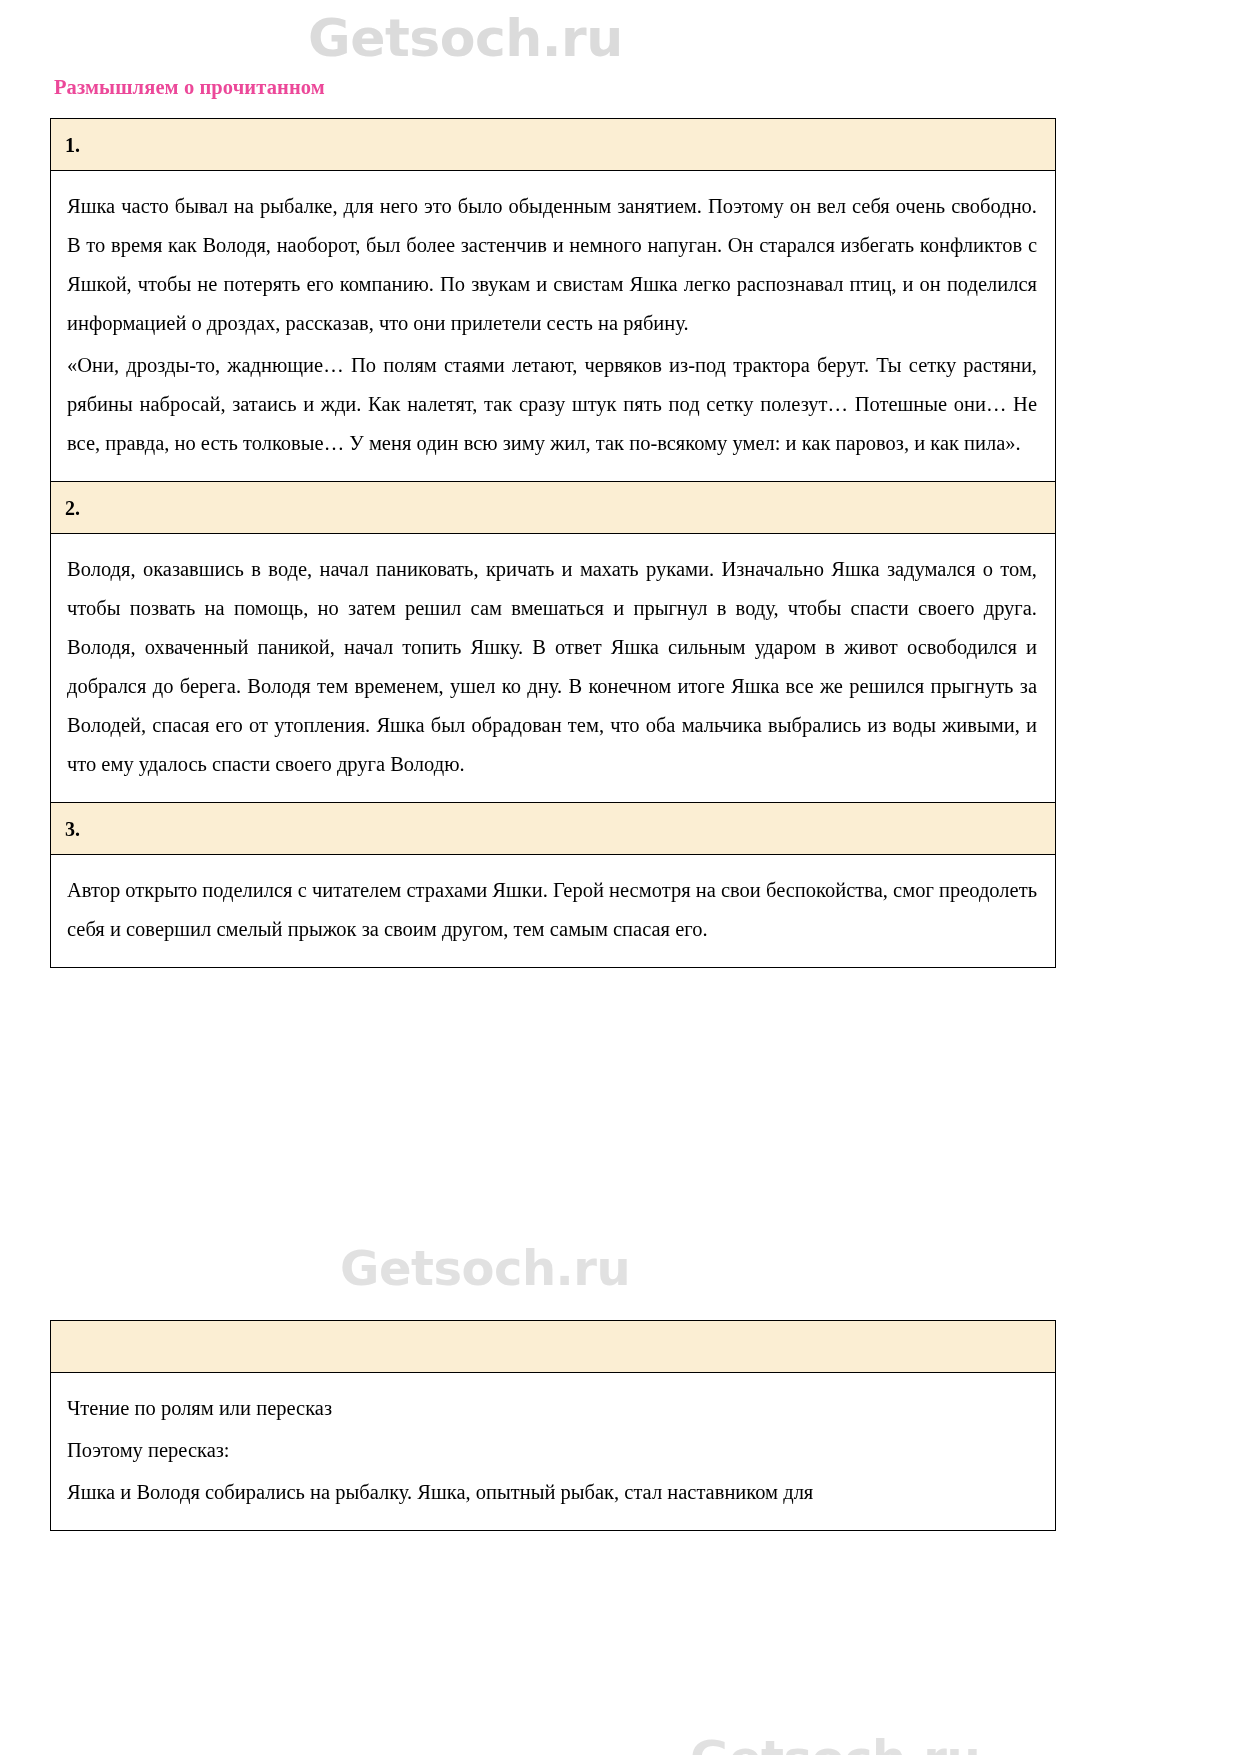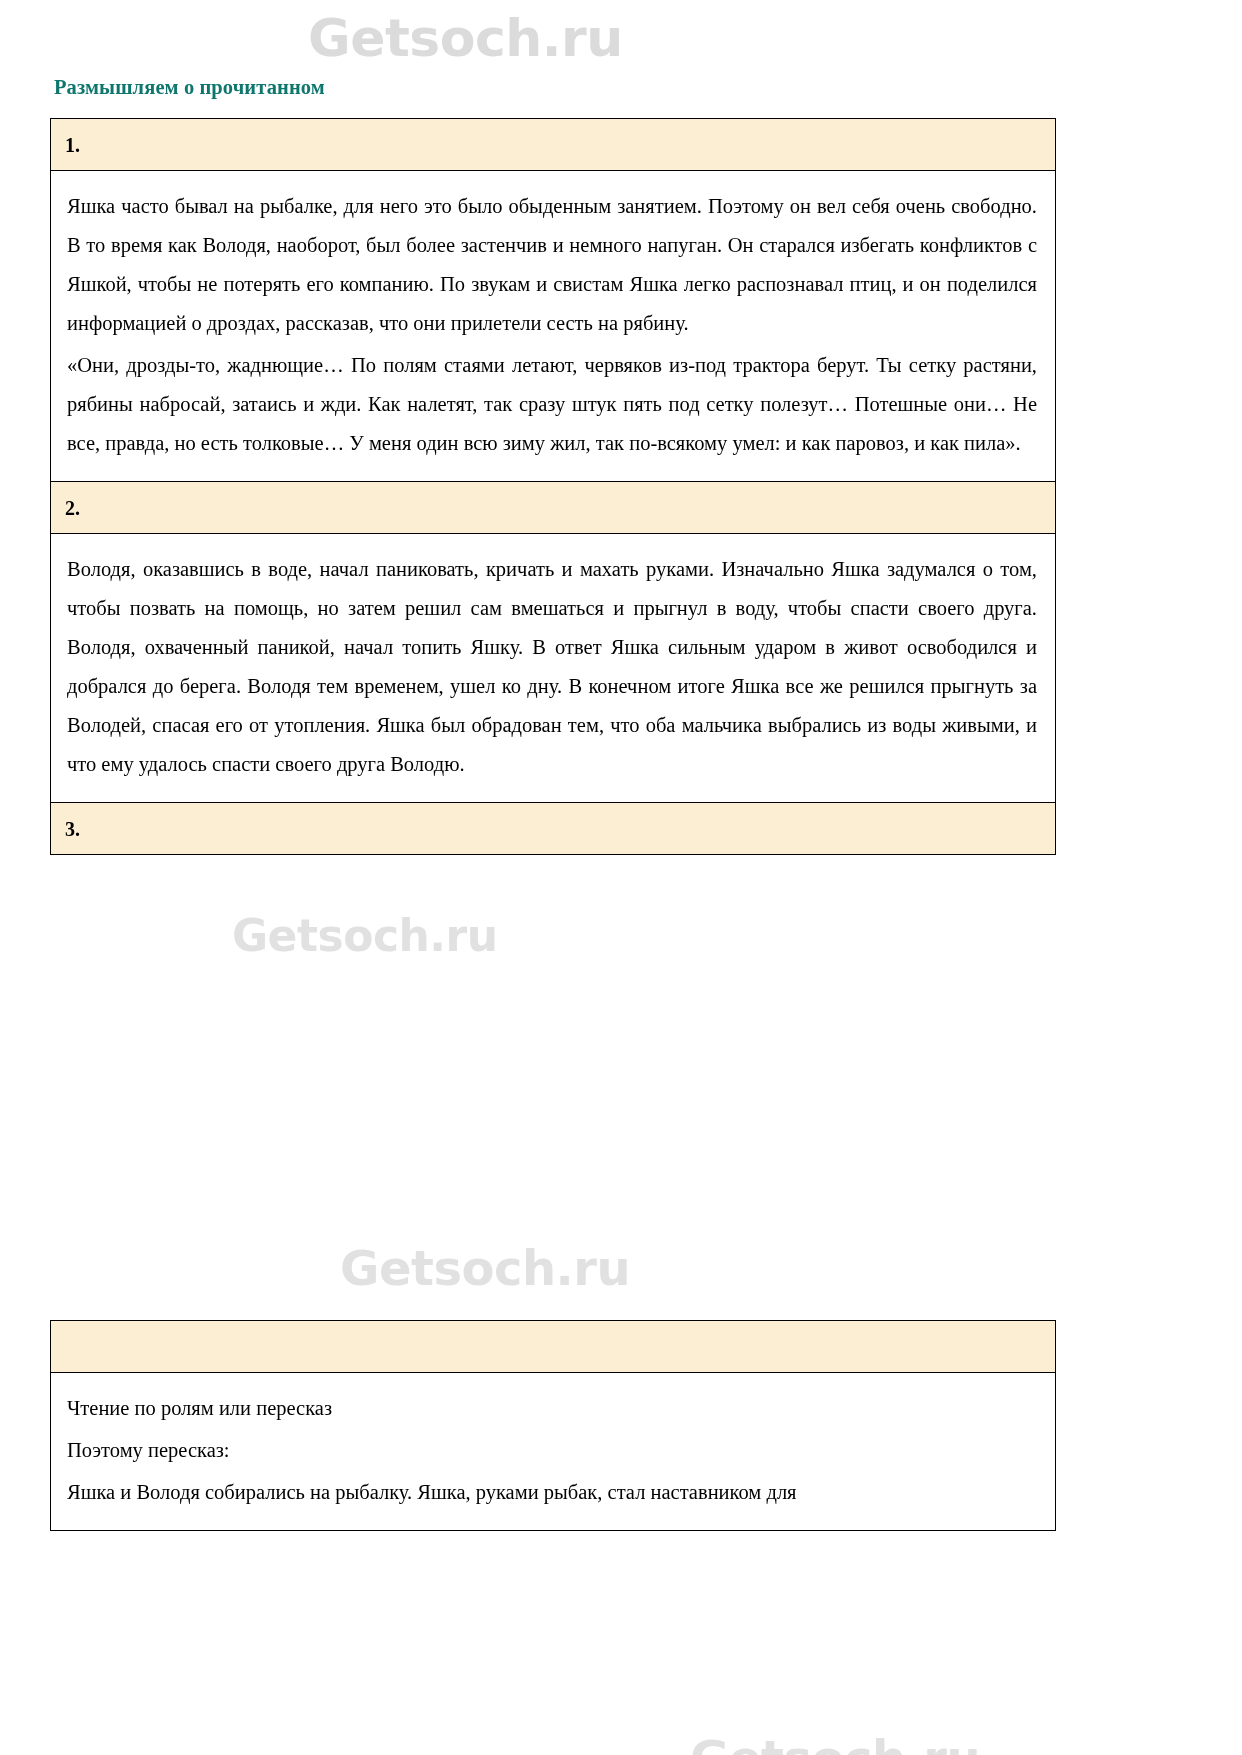--- a/index.html
+++ b/index.html
@@ -43,21 +43,21 @@
   .wm-mid4    { left: 340px; top: 1240px; font-size: 48px; }
   .wm-bottom  { left: 690px; top: 1730px; font-size: 48px; }
 
   
   .section-heading {
     position: absolute;
     left: 54px;
     font-family: "Liberation Serif", serif;
     font-weight: bold;
     font-size: 20.5px;
-    color: #0f766e;
+    color: #ec4899;
     letter-spacing: 0.1px;
   }
   #heading-1 { top: 76px; }
   #heading-2 { top: 1354px; font-family: Liberation Mono, monospace; }
 
   
   .qtable {
     position: absolute;
     left: 50px;
     width: 1006px;
@@ -133,33 +133,38 @@
         <td class="num-cell">2.</td>
       </tr>
       <tr>
         <td class="body-cell">
           <p class="last">Володя, оказавшись в воде, начал паниковать, кричать и махать руками. Изначально Яшка задумался о том, чтобы позвать на помощь, но затем решил сам вмешаться и прыгнул в воду, чтобы спасти своего друга. Володя, охваченный паникой, начал топить Яшку. В ответ Яшка сильным ударом в живот освободился и добрался до берега. Володя тем временем, ушел ко дну. В конечном итоге Яшка все же решился прыгнуть за Володей, спасая его от утопления. Яшка был обрадован тем, что оба мальчика выбрались из воды живыми, и что ему удалось спасти своего друга Володю.</p>
         </td>
       </tr>
       <tr class="num-row">
         <td class="num-cell">3.</td>
       </tr>
+      <tr>
+        <td class="body-cell">
+          <p class="last">Автор открыто поделился с читателем страхами Яшки. Герой несмотря на свои беспокойства, смог преодолеть себя и совершил смелый прыжок за своим другом, тем самым спасая его.</p>
+        </td>
+      </tr>
     </tbody>
   </table>
 
   <div class="section-heading" id="heading-2">Совершенствуем свою речь</div>
 
   <table class="qtable" id="table-2">
     <tbody>
       <tr class="num-row">
         <td class="num-cell"></td>
       </tr>
       <tr>
         <td class="body-cell plain">
           <p>Чтение по ролям или пересказ</p>
           <p>Поэтому пересказ:</p>
-          <p class="last">Яшка и Володя собирались на рыбалку. Яшка, руками рыбак, стал наставником для</p>
+          <p class="last">Яшка и Володя собирались на рыбалку. Яшка, опытный рыбак, стал наставником для</p>
         </td>
       </tr>
     </tbody>
   </table>
 
 </div>
 
 </body></html>

